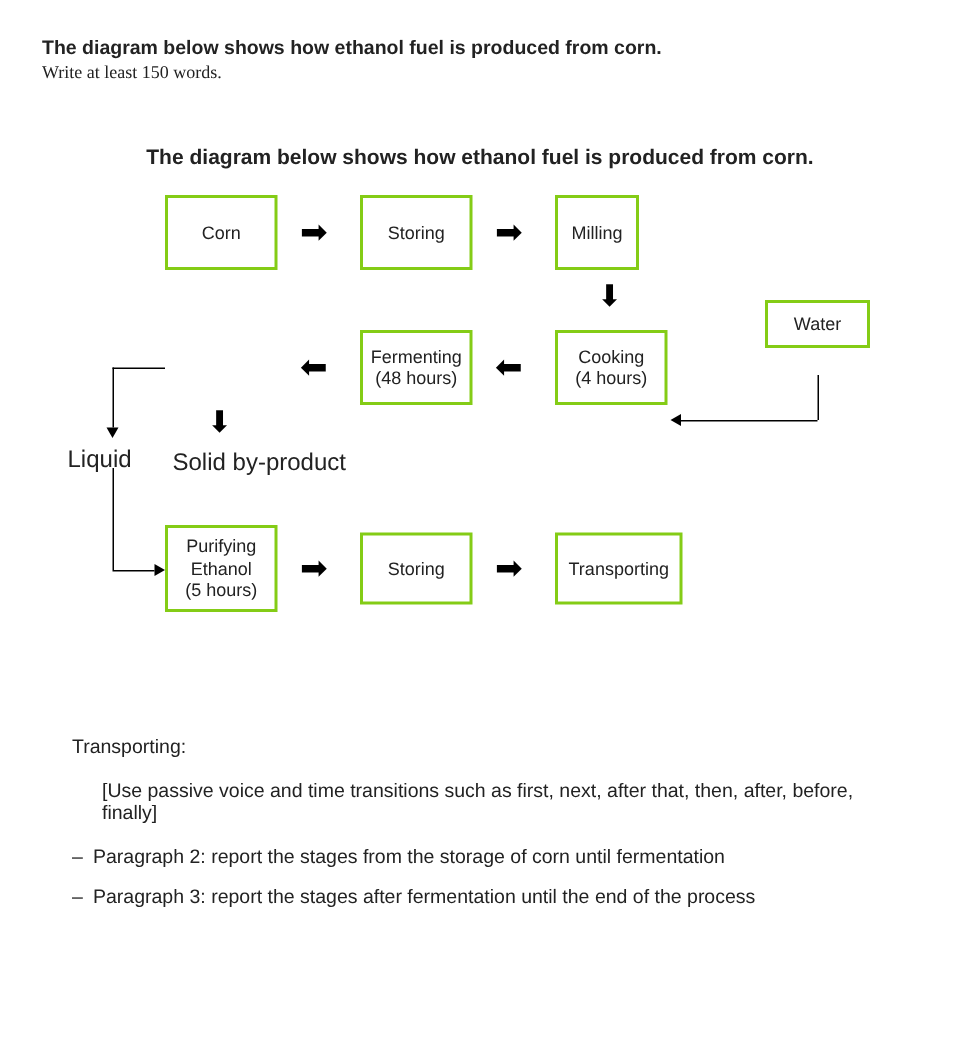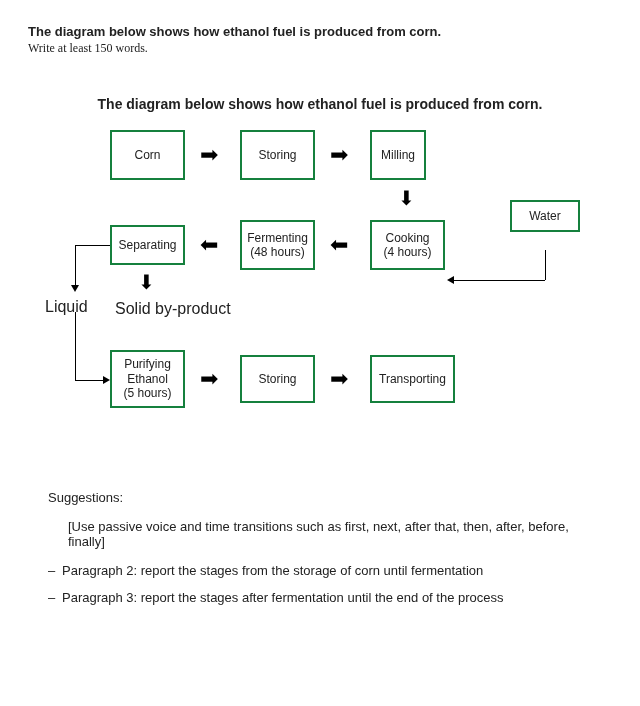--- a/index.html
+++ b/index.html
@@ -23,21 +23,21 @@
   }
   .diagram {
     position: relative;
     width: 560px;
     height: 330px;
     margin: 0 auto 30px;
     font-family: Arial, Helvetica, sans-serif;
   }
   .box {
     position: absolute;
-    border: 2px solid #15803d;
+    border: 2px solid #84cc16;
     background: #fff;
     display: flex;
     align-items: center;
     justify-content: center;
     text-align: center;
     font-size: 12px;
     line-height: 1.2;
     padding: 2px;
   }
   .arrow {
@@ -108,21 +108,20 @@
   <div class="thin-line-v" style="left:505px; top:120px; height:30px;"></div>
   <div class="thin-line-h" style="left:414px; top:150px; width:91px;"></div>
   <div class="thin-arrowhead-left" style="left:407px; top:146px;"></div>
 
   <div class="box" style="left:330px; top:90px; width:75px; height:50px; white-space:pre-line;">Cooking
 (4 hours)</div>
   <div class="arrow" style="left:290px; top:104px;">⬅</div>
   <div class="box" style="left:200px; top:90px; width:75px; height:50px; white-space:pre-line;">Fermenting
 (48 hours)</div>
   <div class="arrow" style="left:160px; top:104px;">⬅</div>
-  <div class="box" style="left:70px; top:95px; width:75px; height:40px;">Separating</div>
 
   <div class="thin-line-h" style="left:35px; top:115px; width:35px;"></div>
   <div class="thin-line-v" style="left:35px; top:115px; height:40px;"></div>
   <div class="thin-arrowhead-down" style="left:31px; top:155px;"></div>
   <div class="label" style="left:5px; top:168px;">Liquid</div>
 
   <div class="thin-line-v" style="left:35px; top:182px; height:68px;"></div>
   <div class="thin-line-h" style="left:35px; top:250px; width:28px;"></div>
 
   <div style="position:absolute; left:63px; top:246px; width:0;height:0;border-top:4px solid transparent;border-bottom:4px solid transparent;border-left:7px solid #000;"></div>
@@ -134,17 +133,17 @@
 Ethanol
 (5 hours)</div>
   <div class="arrow" style="left:160px; top:238px;">➡</div>
   <div class="box" style="left:200px; top:225px; width:75px; height:48px;">Storing</div>
   <div class="arrow" style="left:290px; top:238px;">➡</div>
   <div class="box" style="left:330px; top:225px; width:85px; height:48px;">Transporting</div>
 
 </div>
 
 <div class="suggestions">
-  <h4>Suggestions:</h4>
+  <h4>Transporting:</h4>
   <p class="sug-para">[Use passive voice and time transitions such as first, next, after that, then, after, before, finally]</p>
   <p class="sug-bullet">Paragraph 2: report the stages from the storage of corn until fermentation</p>
   <p class="sug-bullet">Paragraph 3: report the stages after fermentation until the end of the process</p>
 </div>
 
 </body></html>

